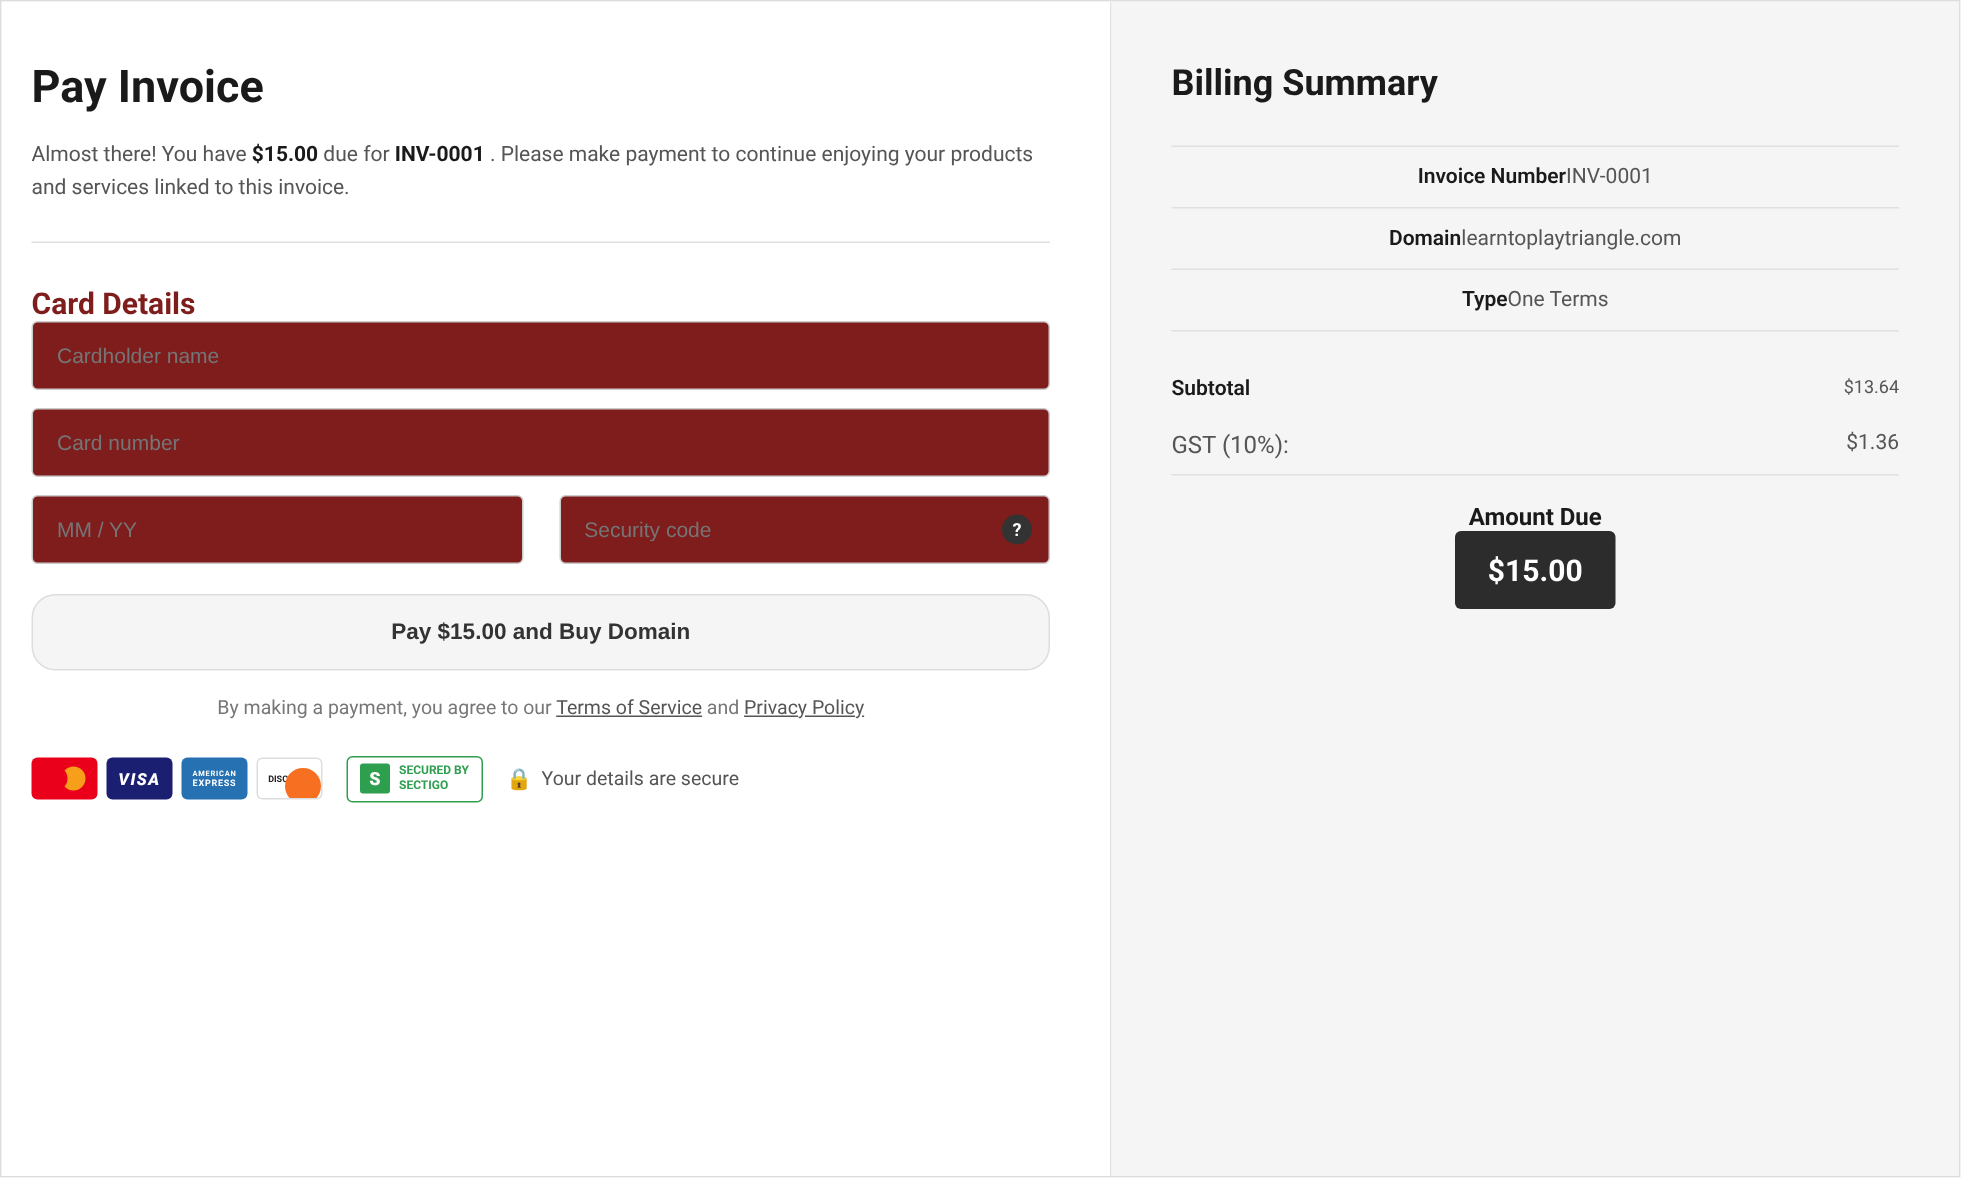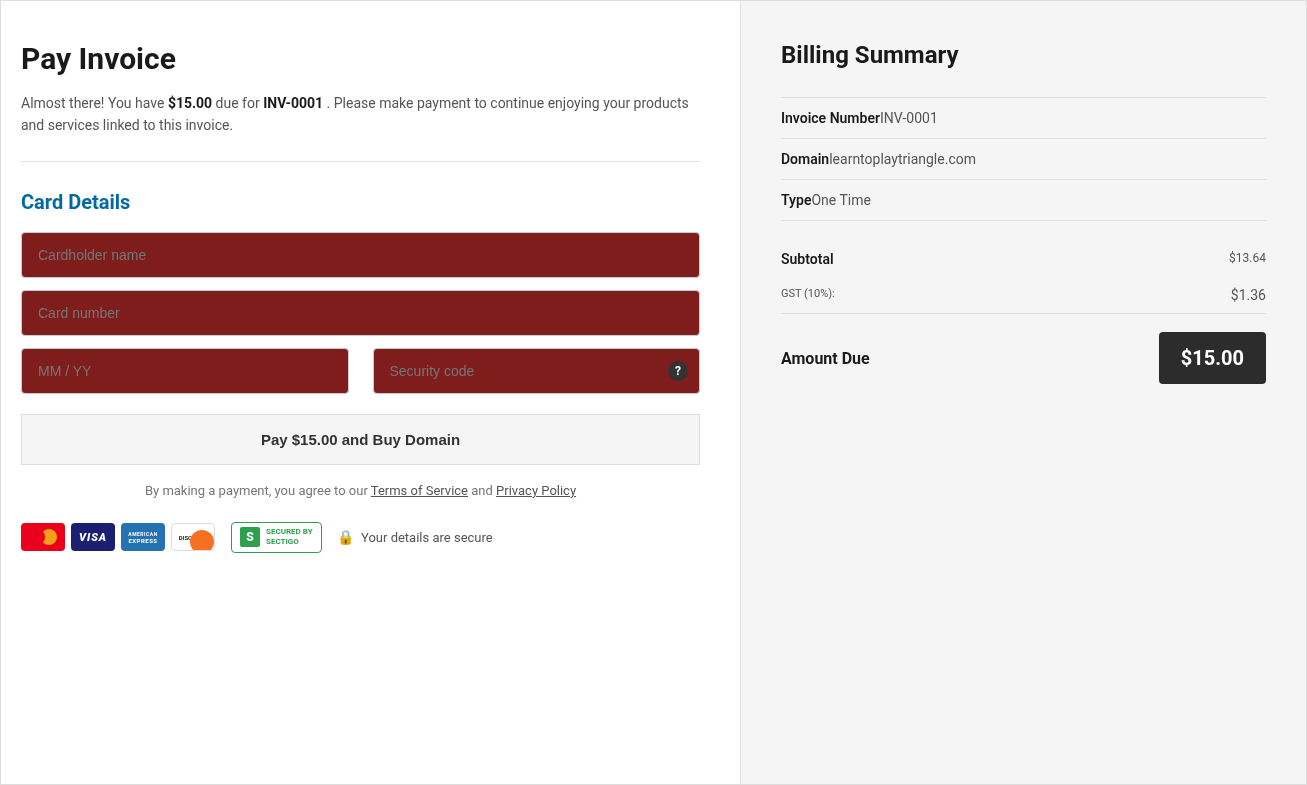--- a/index.html
+++ b/index.html
@@ -54,22 +54,21 @@
       color: #1a1a1a;
     }
     .divider {
       border: none;
       border-top: 1px solid #e0e0e0;
       margin-bottom: 28px;
     }
     .section-title {
       font-size: 20px;
       font-weight: 700;
-      color: #0369a1;
-      margin-bottom: 18px;
+      color: #7f1d1d;
     }
     .form-group {
       margin-bottom: 12px;
     }
     .form-input {
       width: 100%;
       padding: 14px 16px;
       border: 1px solid #ccc;
       border-radius: 4px;
       font-size: 14px;
@@ -107,21 +106,21 @@
       color: #fff;
       font-size: 12px;
       font-weight: 700;
       cursor: pointer;
     }
     .pay-button {
       width: 100%;
       padding: 16px;
       background: #f5f5f5;
       border: 1px solid #ddd;
-      border-radius: 0;
+      border-radius: 16px;
       font-size: 15px;
       font-weight: 600;
       color: #333;
       cursor: pointer;
       margin-top: 8px;
       margin-bottom: 18px;
     }
     .terms-text {
       font-size: 13px;
       color: #777;
@@ -262,42 +261,43 @@
       font-weight: 700;
       color: #1a1a1a;
       margin-bottom: 28px;
     }
     .billing-table {
       width: 100%;
       margin-bottom: 20px;
     }
     .billing-row {
       display: flex;
-      justify-content: flex-start;
+      justify-content: center;
       align-items: center;
       padding: 12px 0;
       border-bottom: 1px solid #e0e0e0;
     }
     .billing-row:first-child {
       border-top: 1px solid #e0e0e0;
     }
     .billing-label {
       font-size: 14px;
       font-weight: 600;
       color: #1a1a1a;
     }
     .billing-value {
       font-size: 14px;
       color: #555;
     }
     .amount-due-row {
       display: flex;
-      justify-content: space-between;
+      justify-content: flex-end;
       align-items: center;
       padding: 18px 0 0 0;
+      flex-direction: column;
     }
     .amount-due-label {
       font-size: 16px;
       font-weight: 700;
       color: #1a1a1a;
     }
     .amount-due-badge {
       background: #2c2c2c;
       color: #fff;
       font-size: 20px;
@@ -319,21 +319,21 @@
       font-size: 12px;
       color: #555;
     }
     .gst-row {
       display: flex;
       justify-content: space-between;
       padding: 10px 0;
       border-bottom: 1px solid #e0e0e0;
     }
     .gst-label {
-      font-size: 11px;
+      font-size: 16px;
       color: #555;
     }
     .gst-value {
       font-size: 14px;
       color: #555;
     }
   </style>
 </head>
 <body>
 
@@ -406,21 +406,21 @@
         <span class="billing-value">INV-0001</span>
       </div>
 
       <div class="billing-row">
         <span class="billing-label">Domain</span>
         <span class="billing-value">learntoplaytriangle.com</span>
       </div>
 
       <div class="billing-row">
         <span class="billing-label">Type</span>
-        <span class="billing-value">One Time</span>
+        <span class="billing-value">One Terms</span>
       </div>
     </div>
 
     <div class="subtotal-row">
       <span class="subtotal-label">Subtotal</span>
       <span class="subtotal-value">$13.64</span>
     </div>
 
     <div class="gst-row">
       <span class="gst-label">GST (10%):</span>

